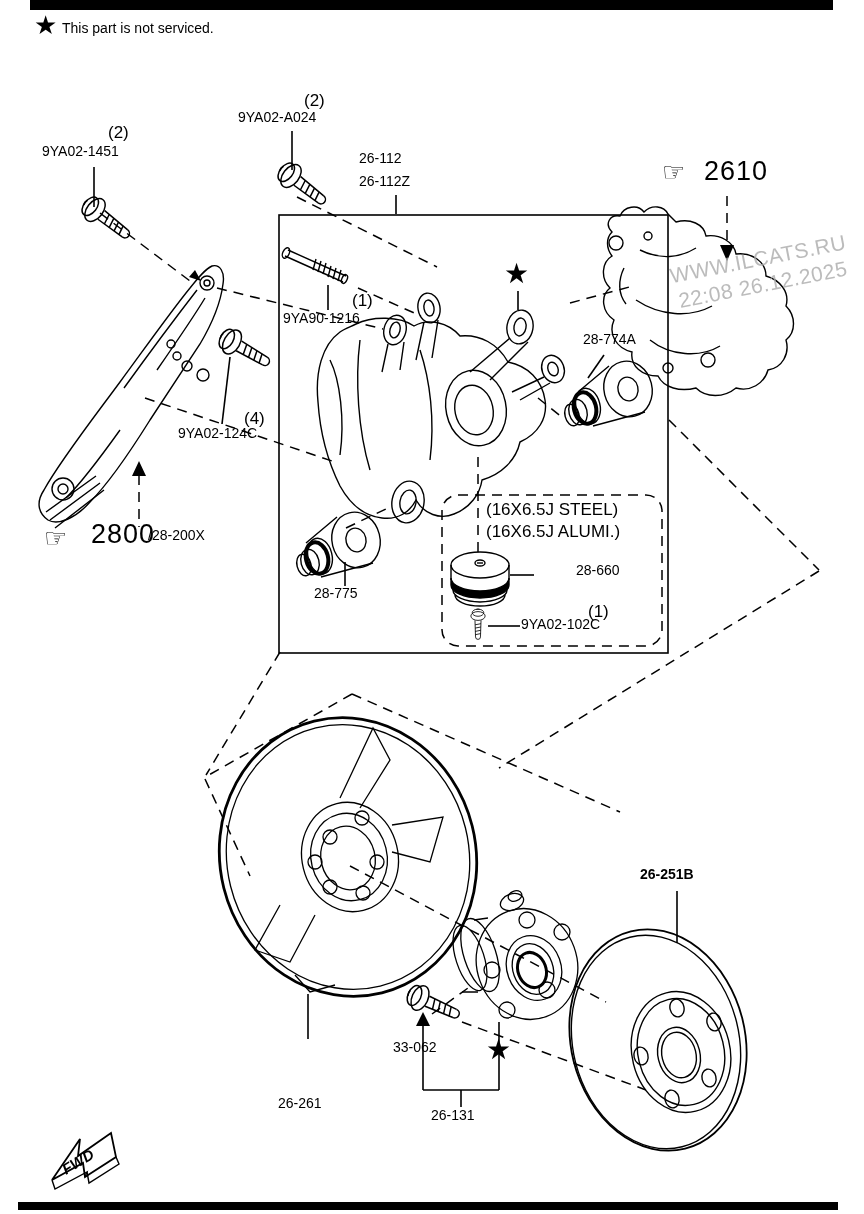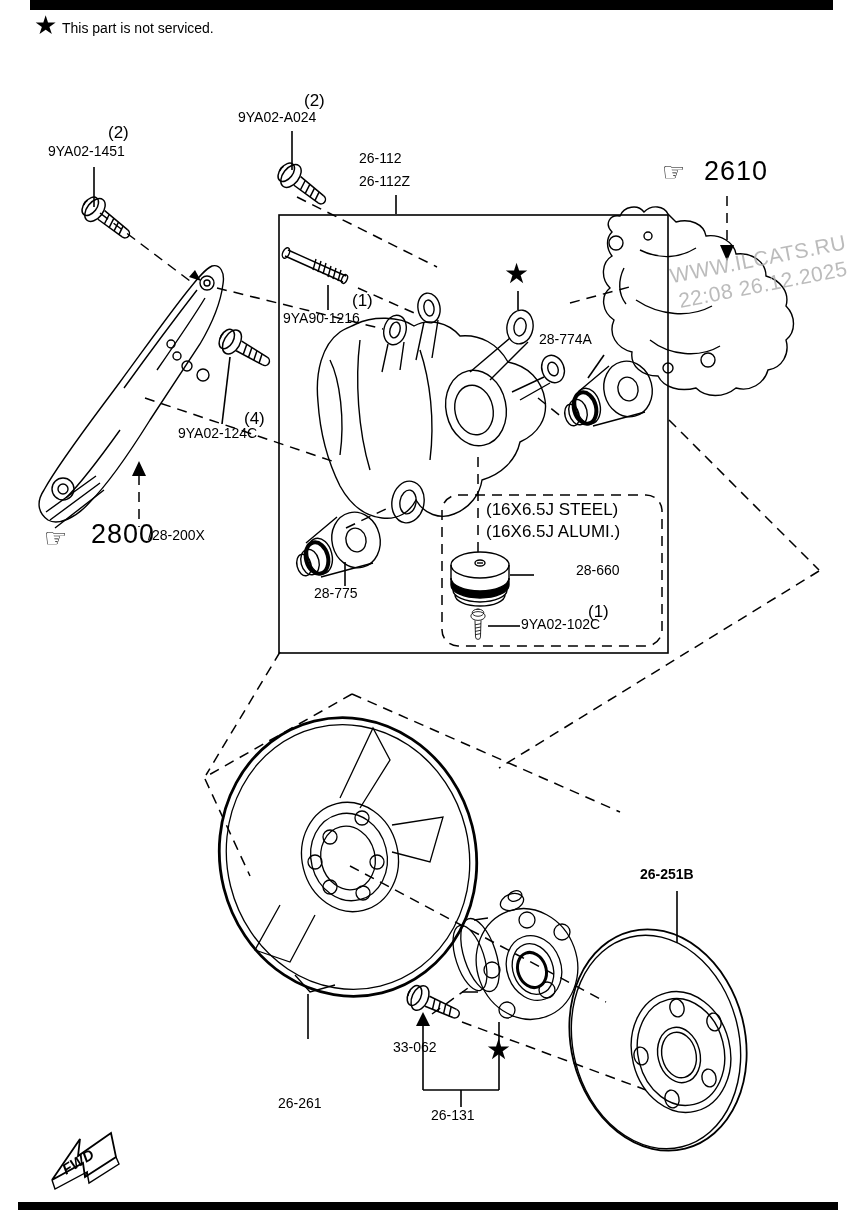--- a/index.html
+++ b/index.html
@@ -251,35 +251,35 @@
       <path d="M52,1180 L55,1189 L87,1172 L85,1177" stroke-width="1.4"></path>
       <path d="M116,1157 L119,1164 L89,1183 L87,1172" stroke-width="1.4"></path>
       <text transform="translate(66,1175) rotate(-31)" font-family="Liberation Sans, sans-serif" font-size="15" font-weight="bold" font-style="italic" fill="#000" stroke="none">FWD</text>
     </g>
   </svg>
 
   <div class="lbl note-star" style="left:34px; top:12px;">★</div>
   <div class="lbl" style="left:62px; top:21px;">This part is not serviced.</div>
 
   <div class="lbl sm" style="left:108px; top:124px;">(2)</div>
-  <div class="lbl" style="left:42px; top:144px;margin-left:6px;">9YA02-1451</div>
+  <div class="lbl" style="left:42px; top:144px;">9YA02-1451</div>
 
   <div class="lbl sm" style="left:304px; top:92px;">(2)</div>
   <div class="lbl" style="left:238px; top:110px;">9YA02-A024</div>
 
   <div class="lbl" style="left:359px; top:151px;">26-112</div>
   <div class="lbl" style="left:359px; top:174px;">26-112Z</div>
 
   <div class="lbl hand" style="left:662px; top:158px;">☞</div>
   <div class="lbl big" style="left:704px; top:157px;">2610</div>
 
   <div class="lbl sm" style="left:352px; top:292px;">(1)</div>
   <div class="lbl" style="left:283px; top:311px;">9YA90-1216</div>
 
-  <div class="lbl" style="left:539px; top:332px;">28-774A</div>
+  <div class="lbl" style="left:583px; top:332px;">28-774A</div>
 
   <div class="lbl sm" style="left:244px; top:410px;">(4)</div>
   <div class="lbl" style="left:178px; top:426px;">9YA02-124C</div>
 
   <div class="lbl hand" style="left:44px; top:524px;">☞</div>
   <div class="lbl big" style="left:91px; top:520px;">2800</div>
   <div class="lbl" style="left:148px; top:528px;"><span>/</span><span>28-200X</span></div>
 
   <div class="lbl" style="left:314px; top:586px;">28-775</div>
 

